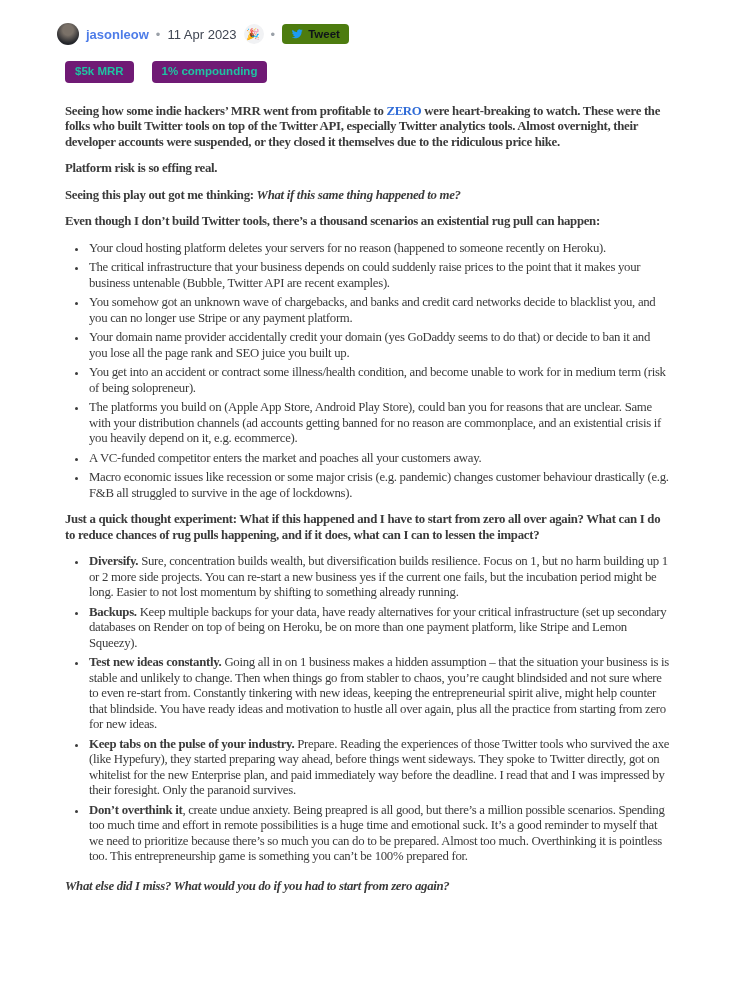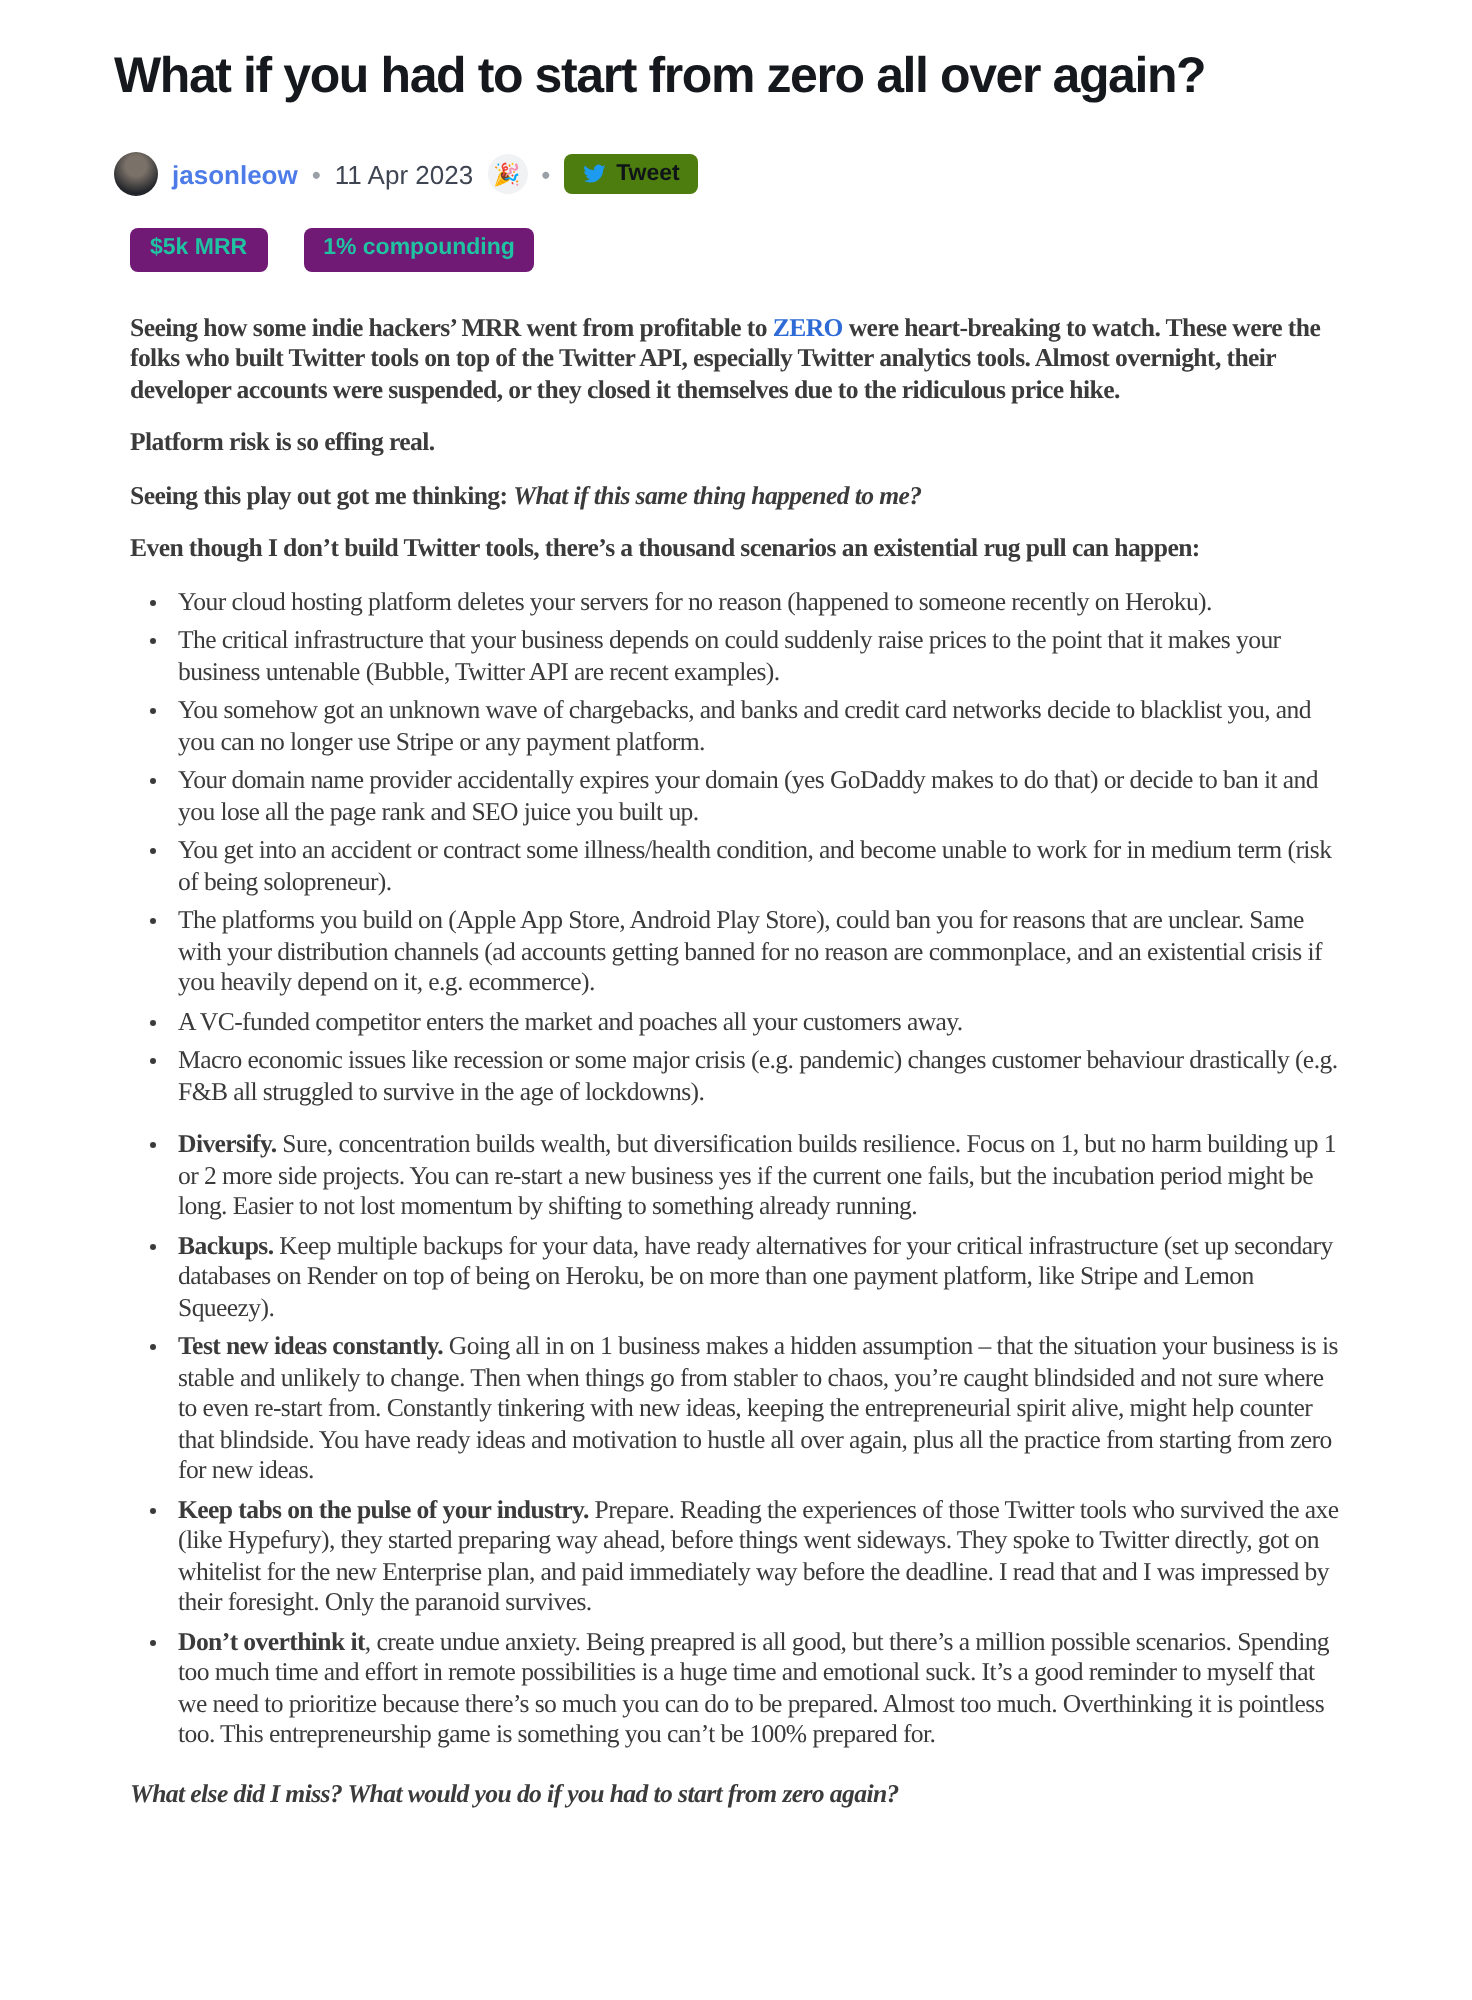--- a/index.html
+++ b/index.html
@@ -107,21 +107,20 @@
   }
   .article-body .italic { font-style: italic; }
   .article-body .bold { font-weight: 700; }
   .article-body p.italic-para { font-style: italic; margin-top: 14px; }
 </style>
 </head>
 <body>
 
 <div class="page">
 
-  <h1 class="post-title">What if you had to start from zero all over again?</h1>
 
   <div class="byline">
     <span class="avatar"></span>
     <a href="#" class="author-link">jasonleow</a>
     <span class="dot-sep">•</span>
     <span>11 Apr 2023</span>
     <span class="emoji-chip">🎉</span>
     <span class="dot-sep">•</span>
     <button class="tweet-button">
       <span>
@@ -140,26 +139,27 @@
 
   <div class="article-body">
       <p><span>Seeing how some indie hackers’ MRR went from profitable to </span><a href="#">ZERO</a><span> were heart-breaking to watch. These were the folks who built Twitter tools on top of the Twitter API, especially Twitter analytics tools. Almost overnight, their developer accounts were suspended, or they closed it themselves due to the ridiculous price hike.</span></p>
       <p><span>Platform risk is so effing real.</span></p>
       <p><span>Seeing this play out got me thinking: </span><span class="italic">What if this same thing happened to me?</span></p>
       <p><span>Even though I don’t build Twitter tools, there’s a thousand scenarios an existential rug pull can happen:</span></p>
       <ul>
         <li><span>Your cloud hosting platform deletes your servers for no reason (happened to someone recently on Heroku).</span></li>
         <li><span>The critical infrastructure that your business depends on could suddenly raise prices to the point that it makes your business untenable (Bubble, Twitter API are recent examples).</span></li>
         <li><span>You somehow got an unknown wave of chargebacks, and banks and credit card networks decide to blacklist you, and you can no longer use Stripe or any payment platform.</span></li>
-        <li><span>Your domain name provider accidentally expires your domain (yes GoDaddy makes to do that) or decide to ban it and you lose all the page rank and SEO juice you built up.</span></li>
+        <li><span>Your domain name provider accidentally credit your domain (yes GoDaddy seems to do that) or decide to ban it and you lose all the page rank and SEO juice you built up.</span></li>
         <li><span>You get into an accident or contract some illness/health condition, and become unable to work for in medium term (risk of being solopreneur).</span></li>
         <li><span>The platforms you build on (Apple App Store, Android Play Store), could ban you for reasons that are unclear. Same with your distribution channels (ad accounts getting banned for no reason are commonplace, and an existential crisis if you heavily depend on it, e.g. ecommerce).</span></li>
         <li><span>A VC-funded competitor enters the market and poaches all your customers away.</span></li>
         <li><span>Macro economic issues like recession or some major crisis (e.g. pandemic) changes customer behaviour drastically (e.g. F&amp;B all struggled to survive in the age of lockdowns).</span></li>
       </ul>
+      <p><span>Just a quick thought experiment: What if this happened and I have to start from zero all over again? What can I do to reduce chances of rug pulls happening, and if it does, what can I can to lessen the impact?</span></p>
       <ul>
         <li><span class="bold">Diversify.</span><span> Sure, concentration builds wealth, but diversification builds resilience. Focus on 1, but no harm building up 1 or 2 more side projects. You can re-start a new business yes if the current one fails, but the incubation period might be long. Easier to not lost momentum by shifting to something already running.</span></li>
         <li><span class="bold">Backups.</span><span> Keep multiple backups for your data, have ready alternatives for your critical infrastructure (set up secondary databases on Render on top of being on Heroku, be on more than one payment platform, like Stripe and Lemon Squeezy).</span></li>
         <li><span class="bold">Test new ideas constantly.</span><span> Going all in on 1 business makes a hidden assumption – that the situation your business is is stable and unlikely to change. Then when things go from stabler to chaos, you’re caught blindsided and not sure where to even re-start from. Constantly tinkering with new ideas, keeping the entrepreneurial spirit alive, might help counter that blindside. You have ready ideas and motivation to hustle all over again, plus all the practice from starting from zero for new ideas.</span></li>
         <li><span class="bold">Keep tabs on the pulse of your industry.</span><span> Prepare. Reading the experiences of those Twitter tools who survived the axe (like Hypefury), they started preparing way ahead, before things went sideways. They spoke to Twitter directly, got on whitelist for the new Enterprise plan, and paid immediately way before the deadline. I read that and I was impressed by their foresight. Only the paranoid survives.</span></li>
         <li><span class="bold">Don’t overthink it</span><span>, create undue anxiety. Being preapred is all good, but there’s a million possible scenarios. Spending too much time and effort in remote possibilities is a huge time and emotional suck. It’s a good reminder to myself that we need to prioritize because there’s so much you can do to be prepared. Almost too much. Overthinking it is pointless too. This entrepreneurship game is something you can’t be 100% prepared for.</span></li>
       </ul>
       <p class="italic-para"><span>What else did I miss? What would you do if you had to start from zero again?</span></p>
     </div>
 

